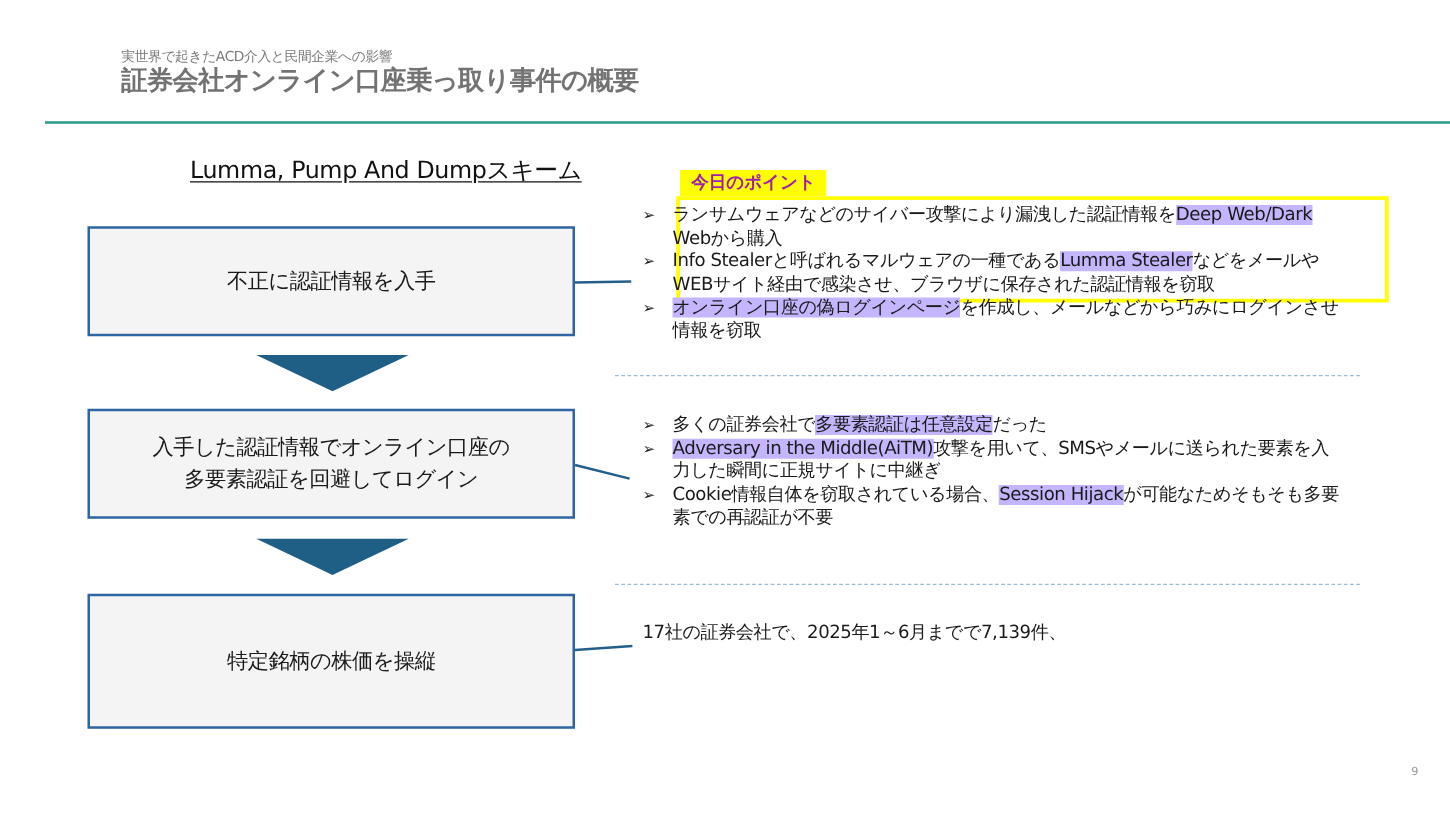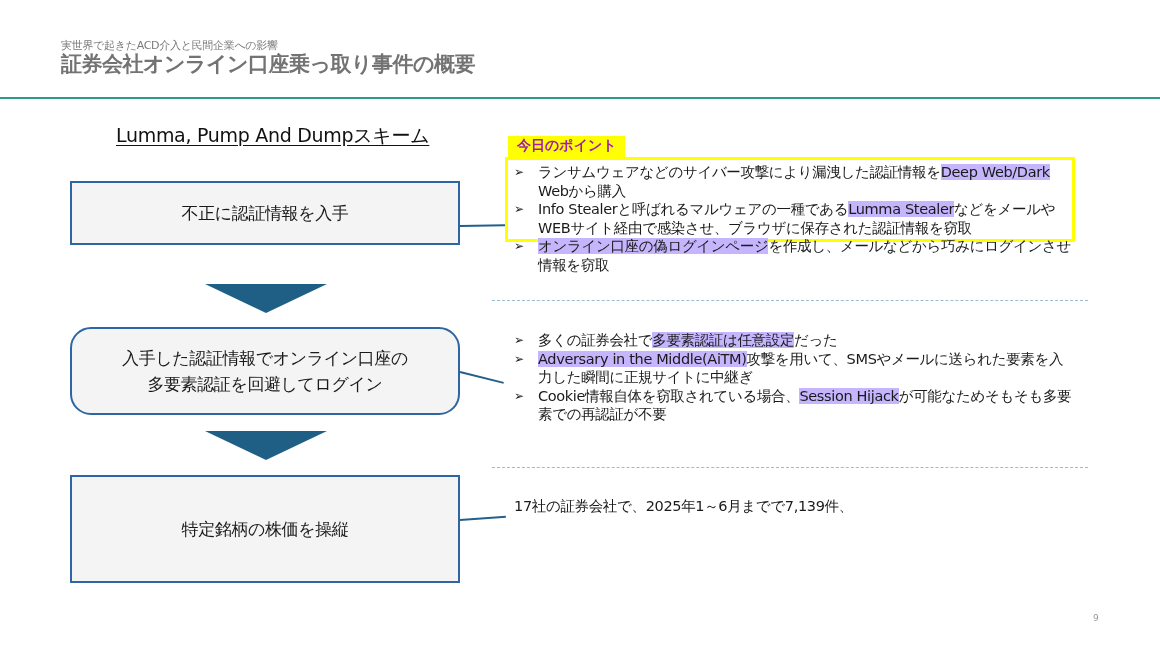--- a/index.html
+++ b/index.html
@@ -2,34 +2,34 @@
 <html><head>
 <meta charset="utf-8">
 <style>
   html, body { margin: 0; padding: 0; }
   body {
     width: 1160px; height: 652px; background: #ffffff;
     position: relative; overflow: hidden;
     font-family: "DejaVu Sans", "Liberation Sans", sans-serif;
     color: #1a1a1a;
   }
-  .abs { position: absolute; }
+  .abs { position: absolute; margin-left: 36px; }
   .subtitle { left: 61px; top: 38px; font-size: 11px; color: #7a7a7a; white-space: nowrap; letter-spacing: -0.3px; }
   .title { left: 61px; top: 50px; font-size: 21px; font-weight: bold; color: #737373; white-space: nowrap; letter-spacing: -0.5px; }
   .rule { left: 0; top: 97px; width: 1160px; height: 2px; background: #2a9a8c; }
   .scheme { left: 116px; top: 123px; font-size: 19px; text-decoration: underline; text-underline-offset: 3px; white-space: nowrap; color: #111; letter-spacing: -0.3px; }
 
   .step {
     position: absolute; left: 70px; width: 390px; background: #f4f4f4;
     border: 2px solid #2d66a3; box-sizing: border-box;
     display: flex; align-items: center; justify-content: center; text-align: center;
     font-size: 17px; line-height: 26px; color: #1a1a1a; letter-spacing: -0.4px;
   }
-  .step1 { top: 181px; height: 64px; }
-  .step2 { top: 327px; height: 88px; border-radius: 21px; }
+  .step1 { top: 181px; height: 88px; }
+  .step2 { top: 327px; height: 88px; }
   .step3 { top: 475px; height: 108px; }
 
   .arrow {
     position: absolute; left: 205px; width: 0; height: 0;
     border-left: 61px solid transparent; border-right: 61px solid transparent;
     border-top: 29px solid #1f5f85;
   }
   .arrow1 { top: 284px; }
   .arrow2 { top: 431px; }
 

